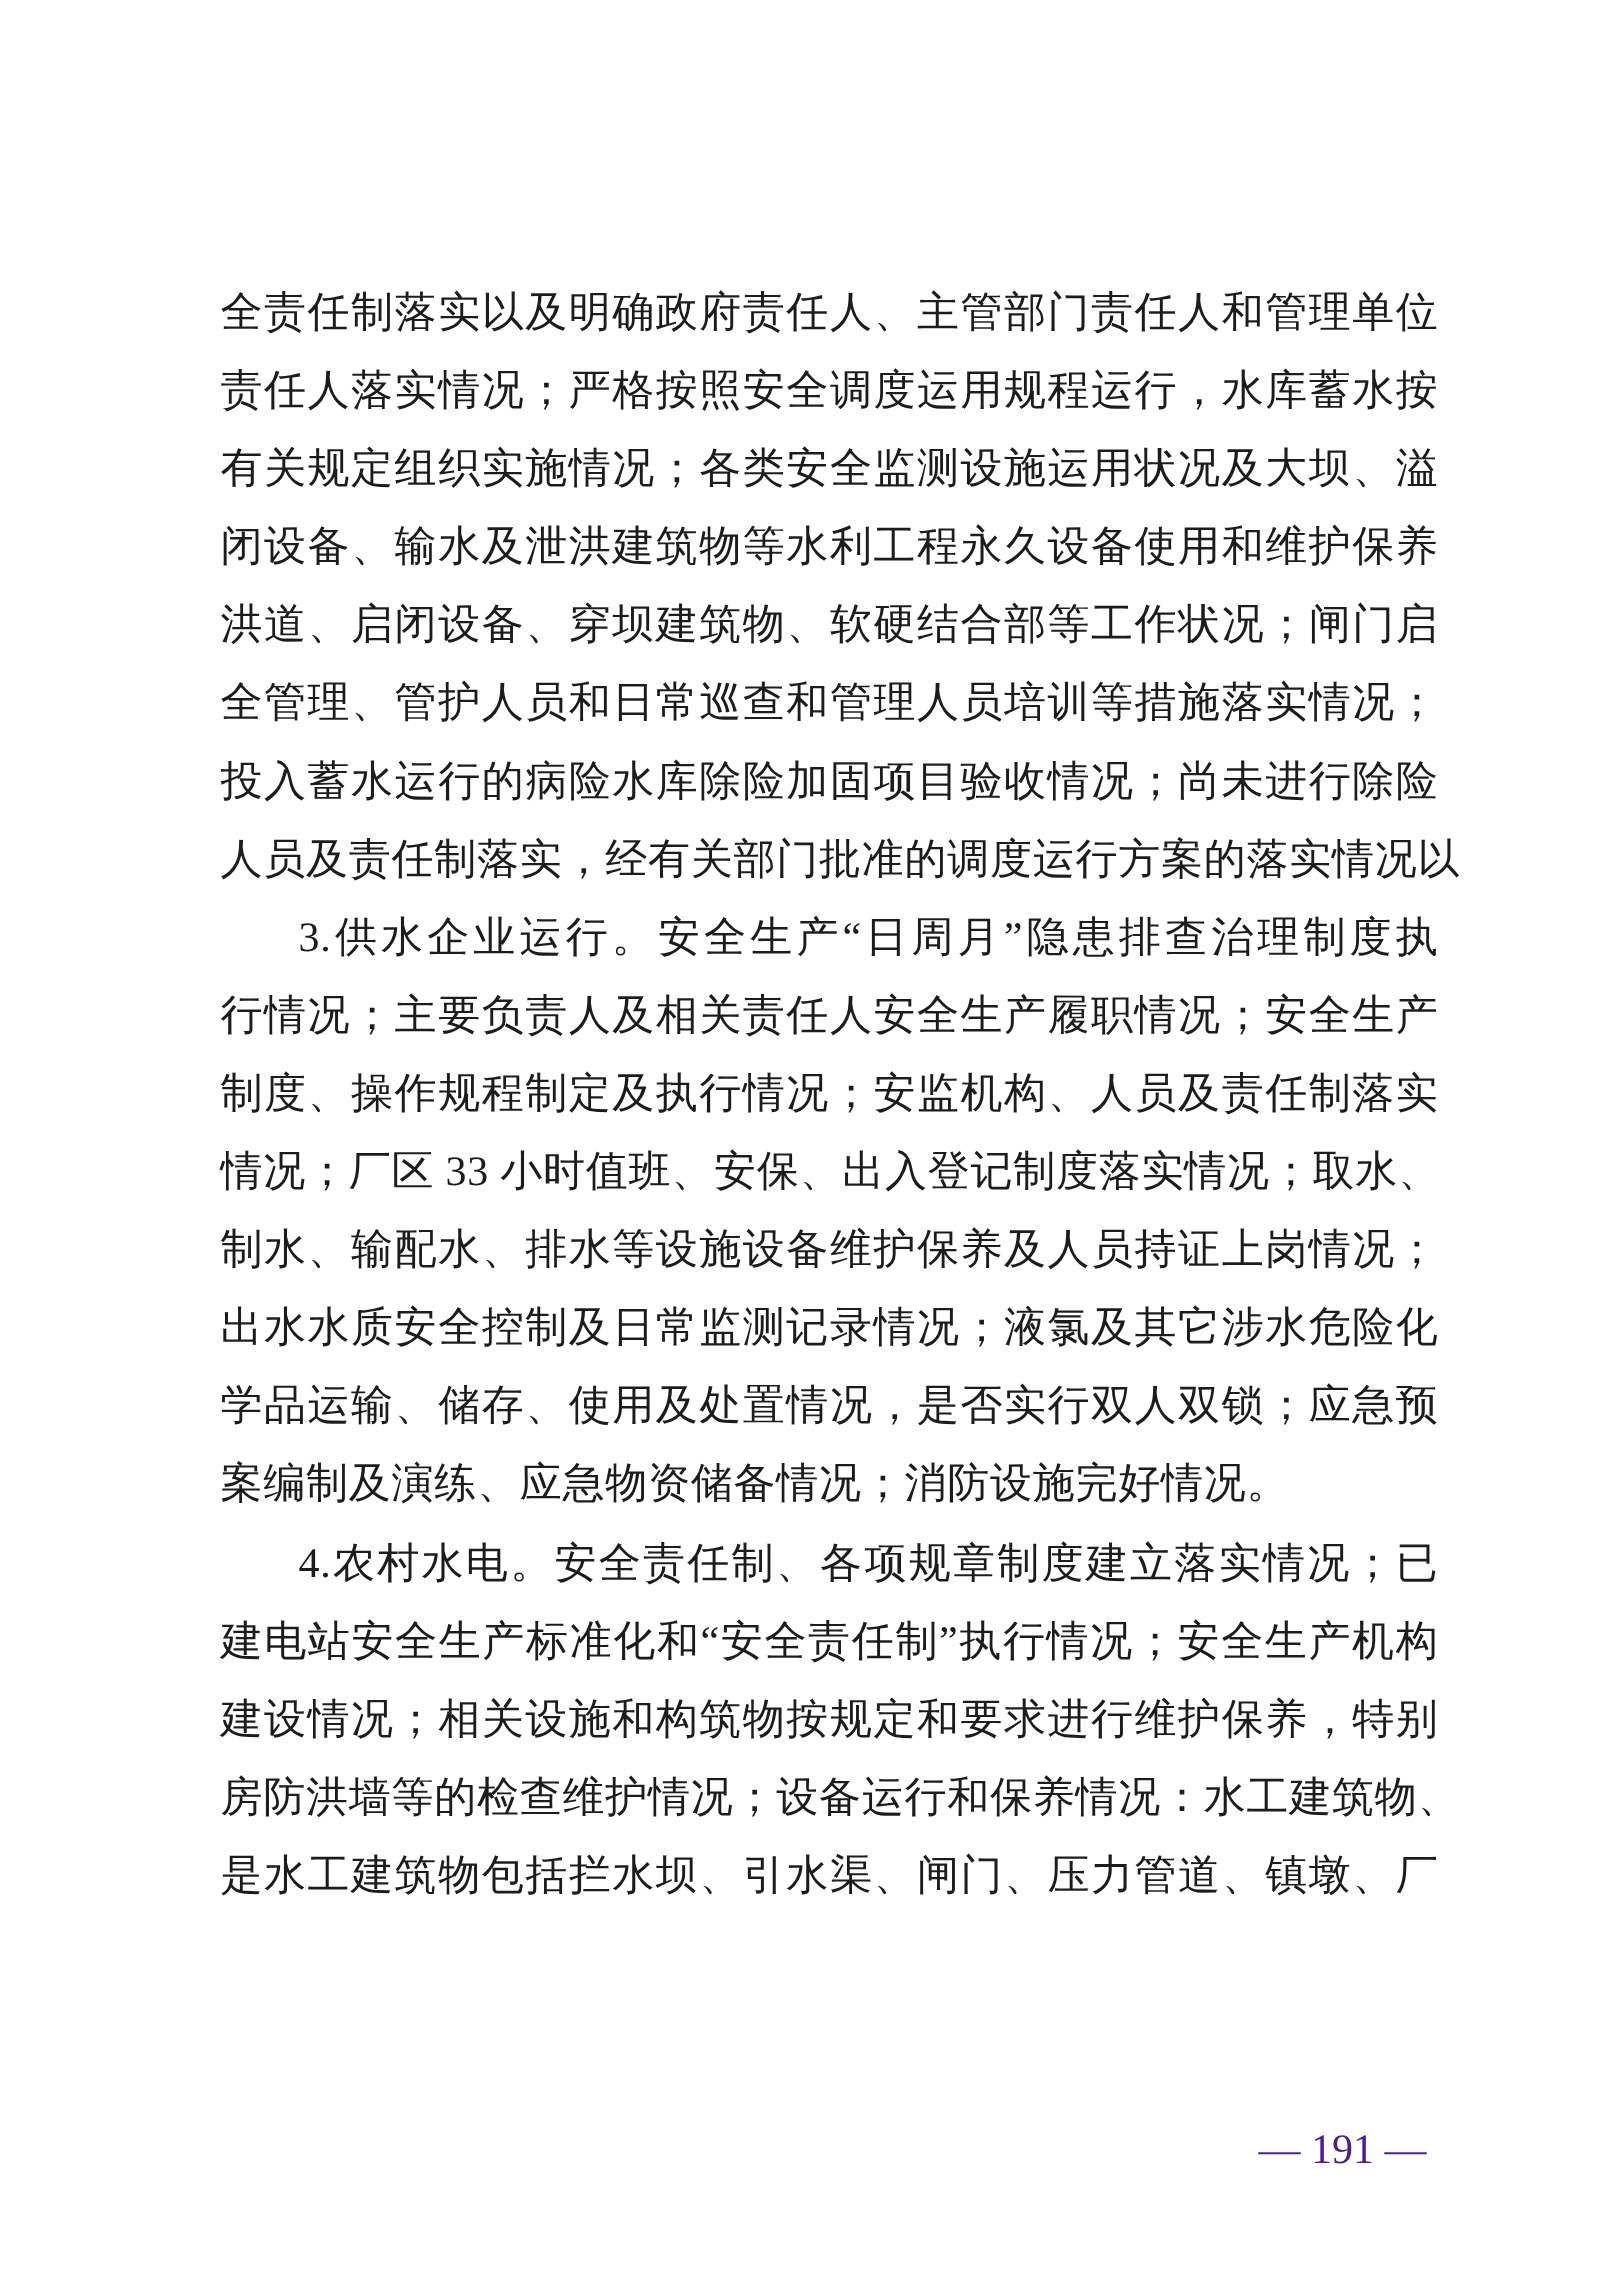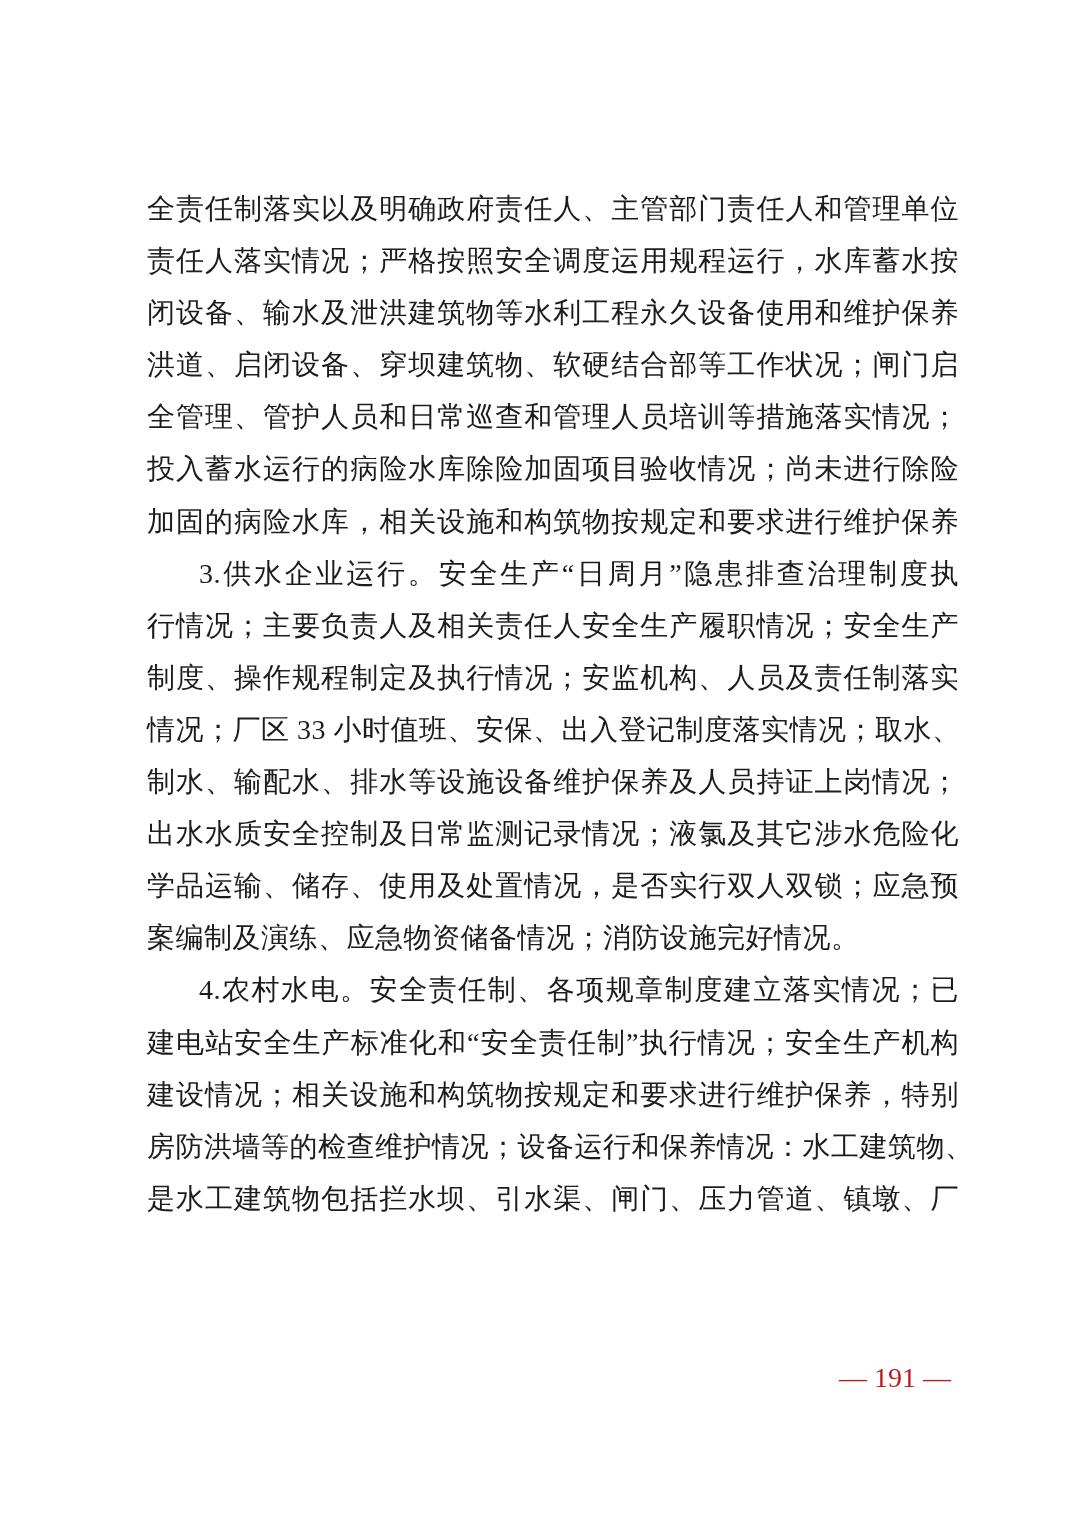--- a/index.html
+++ b/index.html
@@ -32,41 +32,42 @@
     white-space: nowrap;
   }
   .para-end {
     text-align-last: left;
   }
   .para-start {
     text-indent: 52px;
   }
   .page-number {
     position: absolute;
-    top: 1360px;
+    top: 1416px;
     left: 131px;
     width: 820px;
     text-align: right;
     font-size: 28px;
     line-height: 36px;
-    color: #b91c1c;
+    color: #4c1d95;
   }
 </style>
 </head>
 <body>
 
 <div class="page">
   <div class="text-column">
     <div class="line">全责任制落实以及明确政府责任人、主管部门责任人和管理单位</div>
     <div class="line">责任人落实情况；严格按照安全调度运用规程运行，水库蓄水按</div>
+    <div class="line">有关规定组织实施情况；各类安全监测设施运用状况及大坝、溢</div>
     <div class="line">闭设备、输水及泄洪建筑物等水利工程永久设备使用和维护保养</div>
     <div class="line">洪道、启闭设备、穿坝建筑物、软硬结合部等工作状况；闸门启</div>
     <div class="line">全管理、管护人员和日常巡查和管理人员培训等措施落实情况；</div>
     <div class="line">投入蓄水运行的病险水库除险加固项目验收情况；尚未进行除险</div>
-    <div class="line">加固的病险水库，相关设施和构筑物按规定和要求进行维护保养</div>
+    <div class="line">人员及责任制落实，经有关部门批准的调度运行方案的落实情况以</div>
     <div class="line para-start">3.供水企业运行。安全生产“日周月”隐患排查治理制度执</div>
     <div class="line">行情况；主要负责人及相关责任人安全生产履职情况；安全生产</div>
     <div class="line">制度、操作规程制定及执行情况；安监机构、人员及责任制落实</div>
     <div class="line">情况；厂区 33 小时值班、安保、出入登记制度落实情况；取水、</div>
     <div class="line">制水、输配水、排水等设施设备维护保养及人员持证上岗情况；</div>
     <div class="line">出水水质安全控制及日常监测记录情况；液氯及其它涉水危险化</div>
     <div class="line">学品运输、储存、使用及处置情况，是否实行双人双锁；应急预</div>
     <div class="line para-end">案编制及演练、应急物资储备情况；消防设施完好情况。</div>
     <div class="line para-start">4.农村水电。安全责任制、各项规章制度建立落实情况；已</div>
     <div class="line">建电站安全生产标准化和“安全责任制”执行情况；安全生产机构</div>

